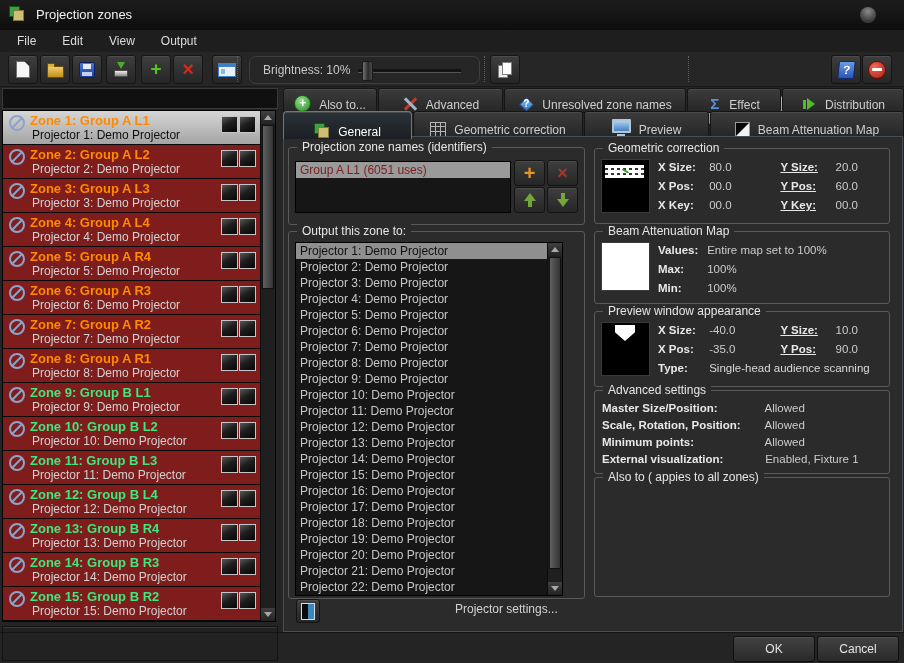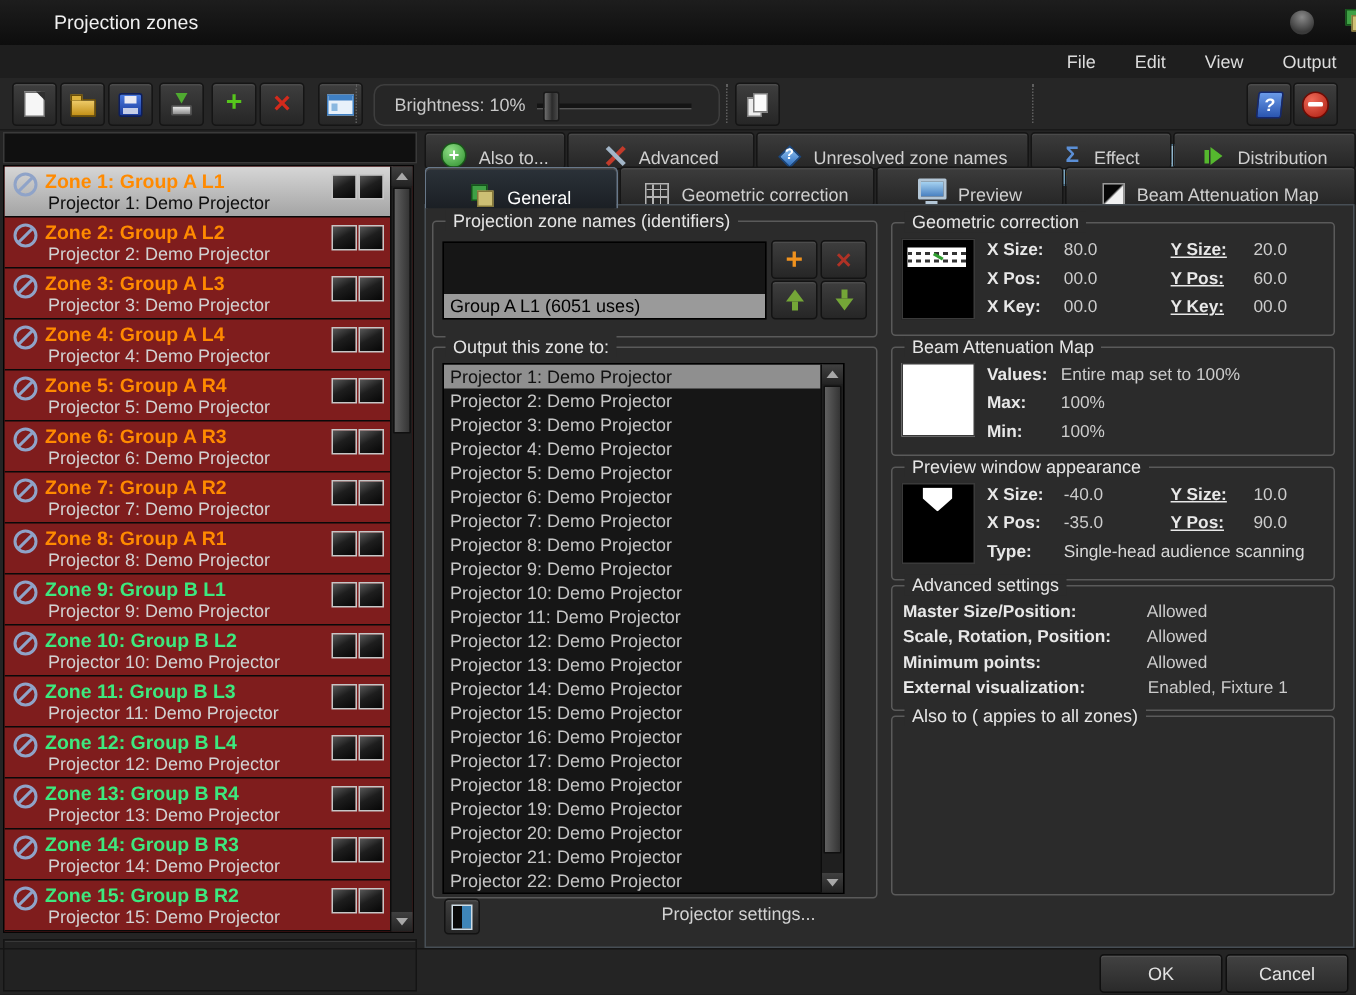--- a/index.html
+++ b/index.html
@@ -1,19 +1,19 @@
 <!DOCTYPE html>
 <html><head>
 <meta charset="utf-8">
 <style>
   html,body{margin:0;padding:0;background:#1a1a1a;}
   #win{position:relative;width:904px;height:663px;background:#242424;overflow:hidden;
        font-family:"Liberation Sans","DejaVu Sans",sans-serif;font-size:12px;color:#d8d8d8;
        -webkit-font-smoothing:antialiased;}
-  .abs{position:absolute;text-align:right;}
+  .abs{position:absolute;}
 
   
   #titlebar{left:0;top:0;width:904px;height:30px;background:linear-gradient(#1d1d1d,#0d0d0d);border-bottom:1px solid #000;}
   #titlebar .title{position:absolute;left:36px;top:0;line-height:30px;font-size:13px;color:#f0f0f0;}
   #app-icon{left:9px;top:6px;}
   #orb{left:860px;top:7px;width:16px;height:16px;border-radius:50%;
        background:radial-gradient(circle at 50% 28%,#8a8a8a,#3a3a3a 70%);}
 
   
   #menubar{left:0;top:30px;width:904px;height:22px;background:#1e1e1e;padding-left:4px;box-sizing:border-box;}
@@ -136,21 +136,21 @@
 
   
   #panel{left:283px;top:136px;width:620px;height:496px;background:#2b2b2b;border:1px solid #474e55;box-sizing:border-box;}
   .group{position:absolute;border:1px solid #5a5a5a;border-radius:3px;}
   .legend{position:absolute;top:-8px;left:8px;background:#2b2b2b;padding:0 5px;font-size:12px;color:#e6e6e6;white-space:nowrap;}
 
   
   #grp-names{left:288px;top:147px;width:295px;height:76px;}
   #names-list{position:absolute;left:6px;top:13px;width:214px;height:50px;background:#161616;border:1px solid #000;}
   .name-item{height:16px;line-height:16px;padding-left:4px;font-size:12px;color:#c4c4c4;}
-  .name-item.selected{background:#9a9a9a;color:#000000;margin-top:34px;}
+  .name-item.selected{background:#9a9a9a;color:#7f1d1d;}
   .mini-btn{position:absolute;width:29px;height:24px;border:1px solid #131313;border-radius:3px;
         background:linear-gradient(#3e3e3e,#262626);box-shadow:inset 0 1px 0 #4c4c4c;
         display:flex;align-items:center;justify-content:center;}
   #btn-name-add{left:225px;top:12px;} #btn-name-del{left:258px;top:12px;}
   #btn-name-up{left:225px;top:39px;}  #btn-name-down{left:258px;top:39px;}
   .glyph-plus{color:#f0921e;font-size:20px;font-weight:bold;line-height:18px;}
   .glyph-x{color:#b03226;font-size:18px;font-weight:bold;line-height:18px;}
   .arr{position:relative;width:12px;height:14px;}
   .arr-up::before{content:'';position:absolute;left:0;top:0;border-left:6px solid transparent;border-right:6px solid transparent;border-bottom:8px solid #74a637;}
   .arr-up::after{content:'';position:absolute;left:4px;top:8px;width:4px;height:6px;background:#74a637;}
@@ -161,21 +161,21 @@
   #grp-output{left:288px;top:231px;width:295px;height:366px;}
   #output-list{position:absolute;left:6px;top:10px;width:268px;height:354px;background:#161616;border:1px solid #000;box-sizing:border-box;}
   #output-list-items{position:absolute;left:0;top:0;width:253px;height:352px;overflow:hidden;}
   .out-item{height:16px;line-height:16px;padding-left:4px;font-size:12px;color:#c6c6c6;white-space:nowrap;}
   .out-item.selected{background:#8f8f8f;color:#101010;}
   #out-sb{right:0;top:0;width:14px;height:352px;}
   #out-sb .sb-thumb{top:14px;height:310px;}
   #proj-settings-btn{left:296px;top:599px;width:22px;height:22px;border:1px solid #131313;border-radius:3px;
         background:linear-gradient(#3e3e3e,#262626);box-shadow:inset 0 1px 0 #4c4c4c;
         display:flex;align-items:center;justify-content:center;}
-  #proj-settings-label{left:441px;top:602px;font-size:12px;color:#d2d2d2;}
+  #proj-settings-label{left:455px;top:602px;font-size:12px;color:#d2d2d2;}
 
   
   #grp-geo{left:594px;top:148px;width:294px;height:74px;}
   #grp-beam{left:594px;top:231px;width:294px;height:71px;}
   #grp-preview{left:594px;top:311px;width:294px;height:74px;}
   #grp-adv{left:594px;top:390px;width:294px;height:82px;}
   #grp-also{left:594px;top:477px;width:294px;height:118px;}
   .thumb{position:absolute;left:6px;top:10px;width:47px;height:52px;background:#000;border:1px solid #3a3a3a;}
   #thumb-geo::before{content:'';position:absolute;left:3px;top:5px;width:39px;height:13px;background:#fff;
       background-image:repeating-linear-gradient(90deg,#333 0 3px,transparent 3px 6px),repeating-linear-gradient(90deg,#333 0 3px,transparent 3px 6px);

